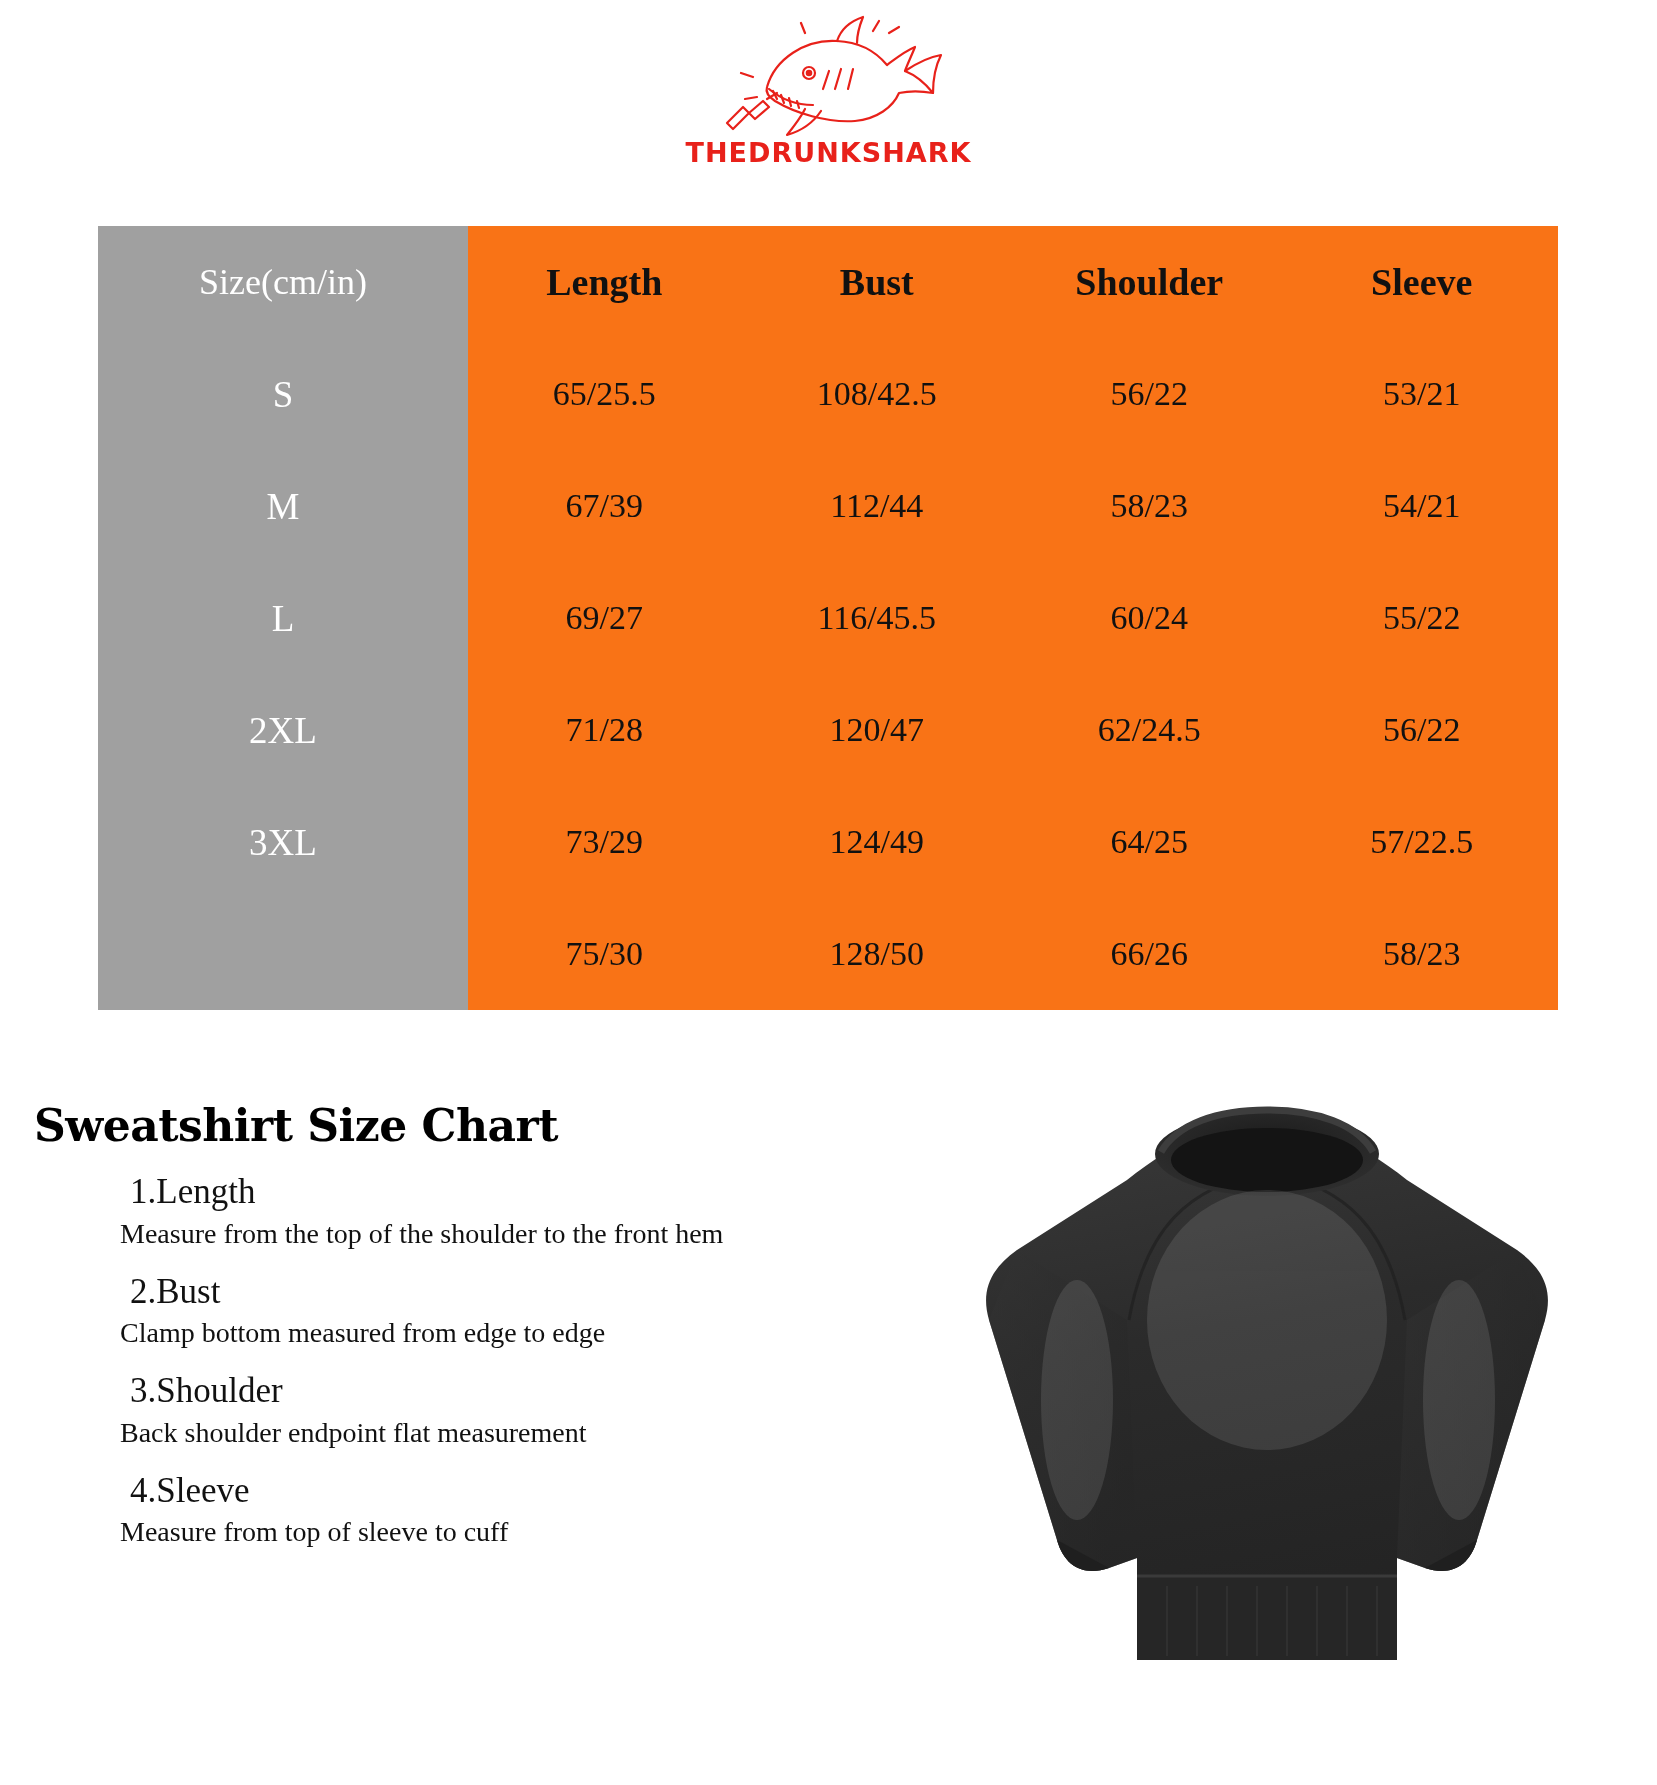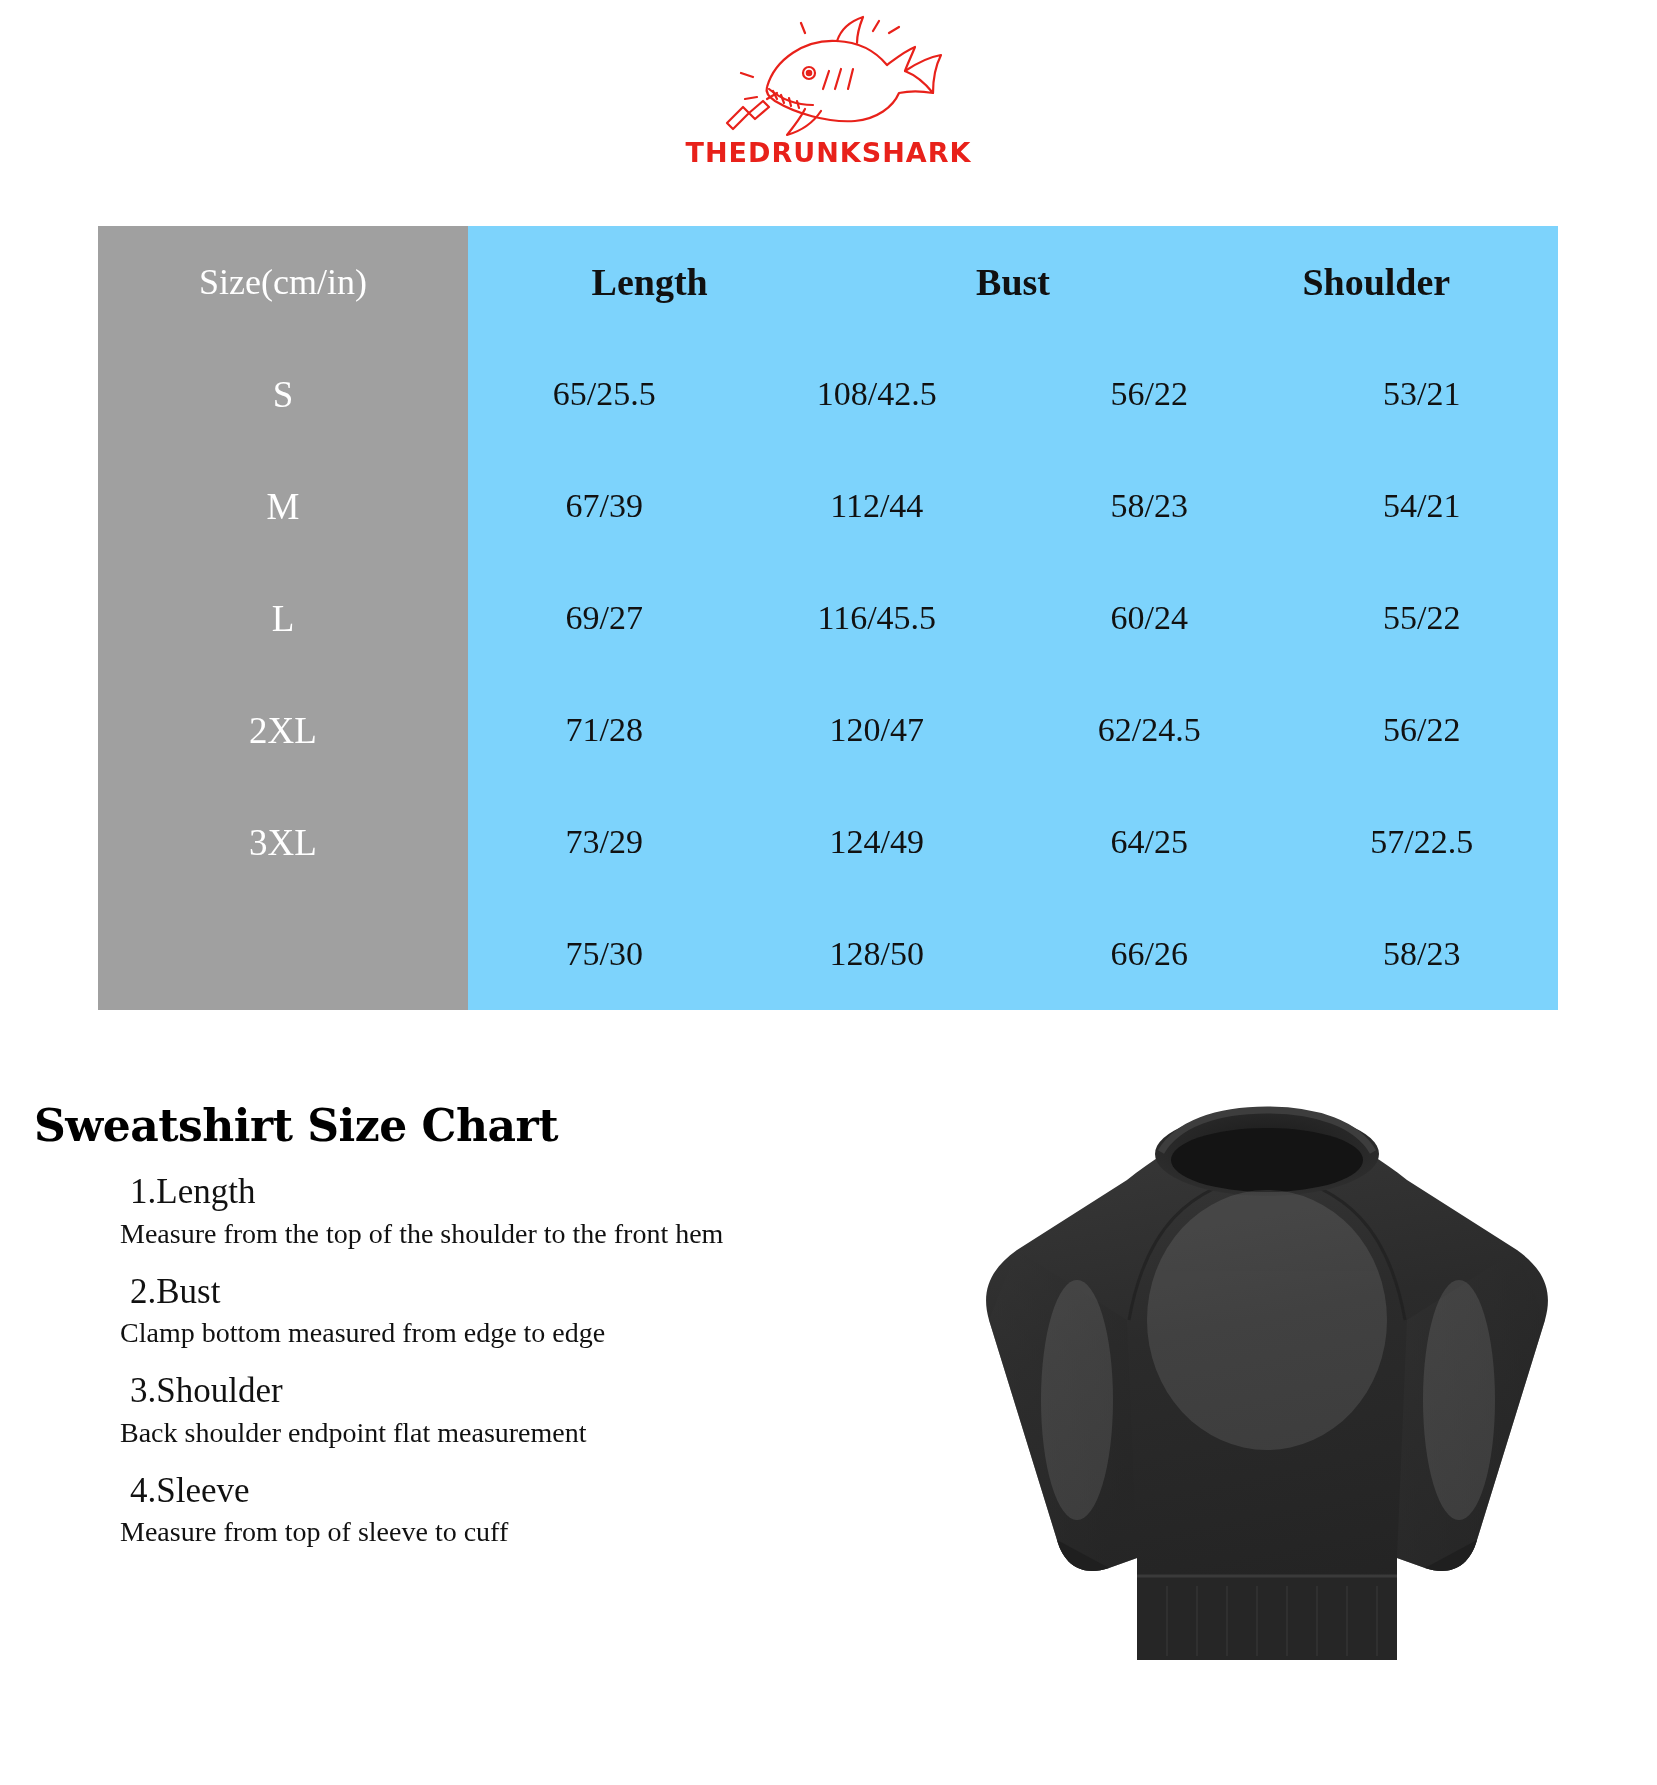--- a/index.html
+++ b/index.html
@@ -41,21 +41,21 @@
     margin-top: -6px;
   }
 
   
   .table-wrap {
     position: absolute;
     left: 98px;
     top: 226px;
     width: 1460px;
     height: 784px;
-    background: #7dd3fc;
+    background: #f97316;
     display: flex;
   }
   .table-firstcol {
     width: 370px;
     background: #a0a0a0;
     flex: 0 0 370px;
     display: flex;
     flex-direction: column;
   }
   .table-rest {
@@ -180,20 +180,21 @@
       <div class="fc-cell">M</div>
       <div class="fc-cell">L</div>
       <div class="fc-cell">2XL</div>
       <div class="fc-cell">3XL</div>
     </div>
     <div class="table-rest">
       <div class="r-row head">
         <div class="r-cell">Length</div>
         <div class="r-cell">Bust</div>
         <div class="r-cell">Shoulder</div>
+        <div class="r-cell">Sleeve</div>
       </div>
       <div class="r-row">
         <div class="r-cell">65/25.5</div>
         <div class="r-cell">108/42.5</div>
         <div class="r-cell">56/22</div>
         <div class="r-cell">53/21</div>
       </div>
       <div class="r-row">
         <div class="r-cell">67/39</div>
         <div class="r-cell">112/44</div>

